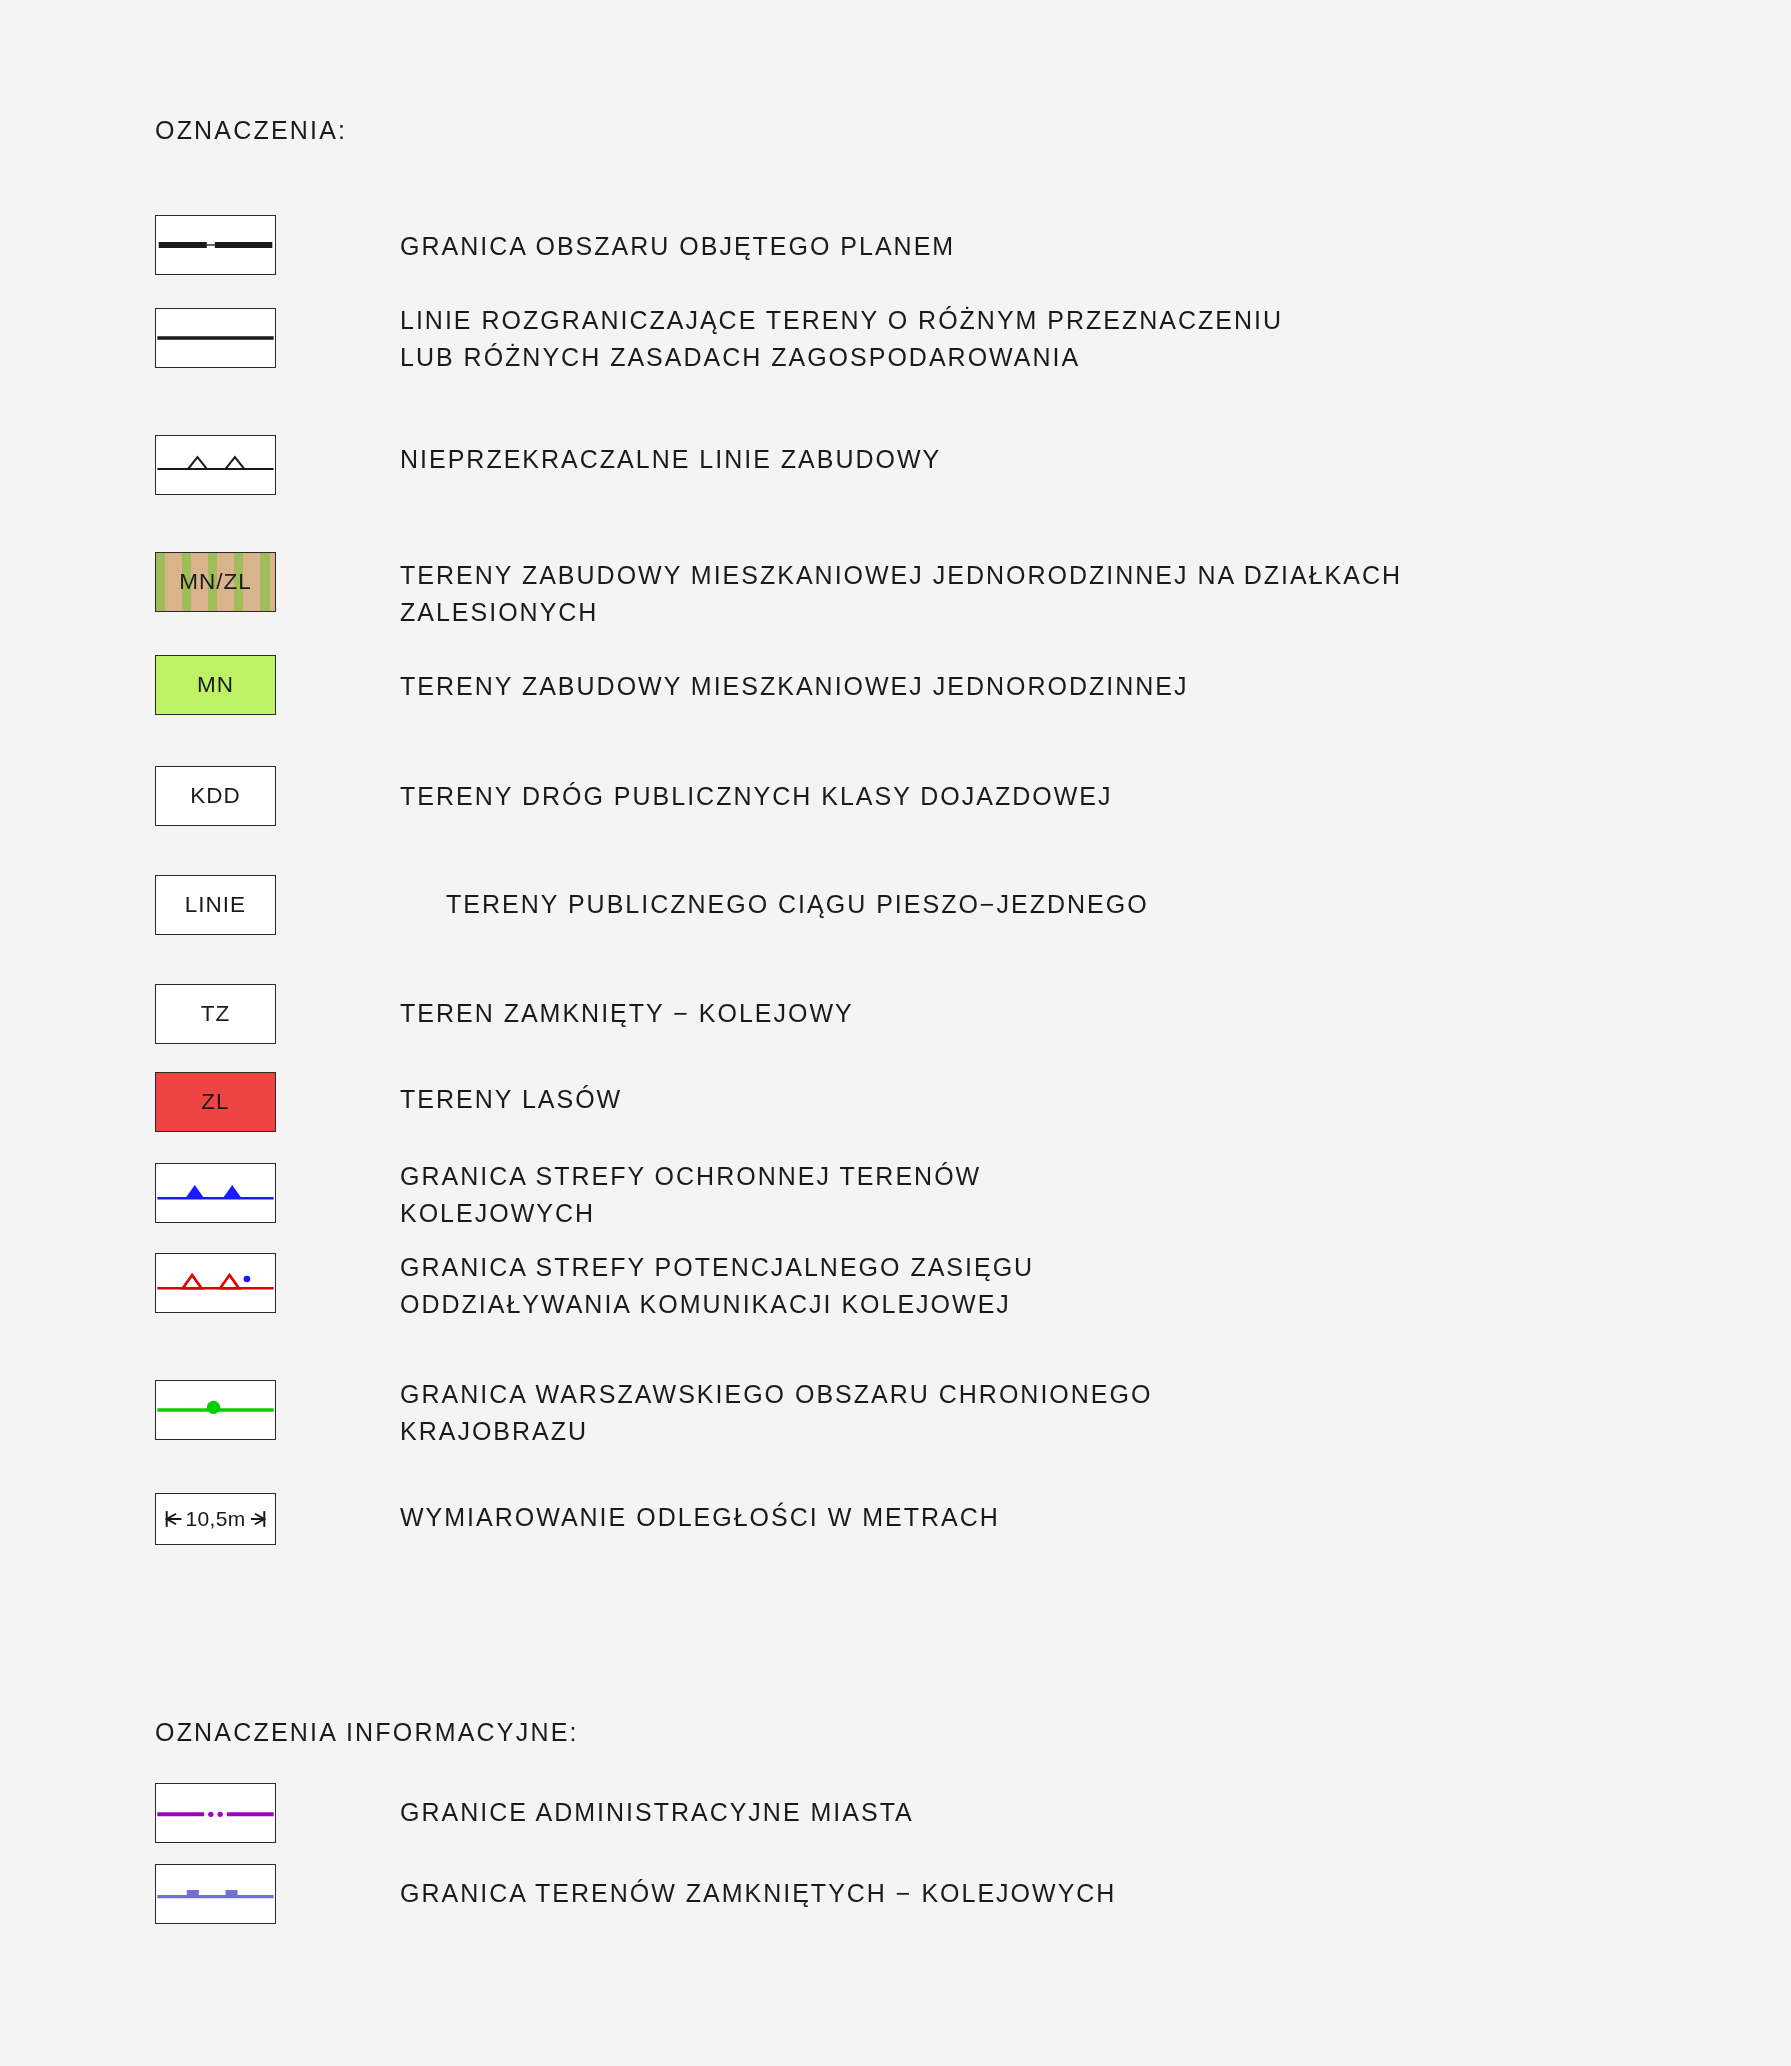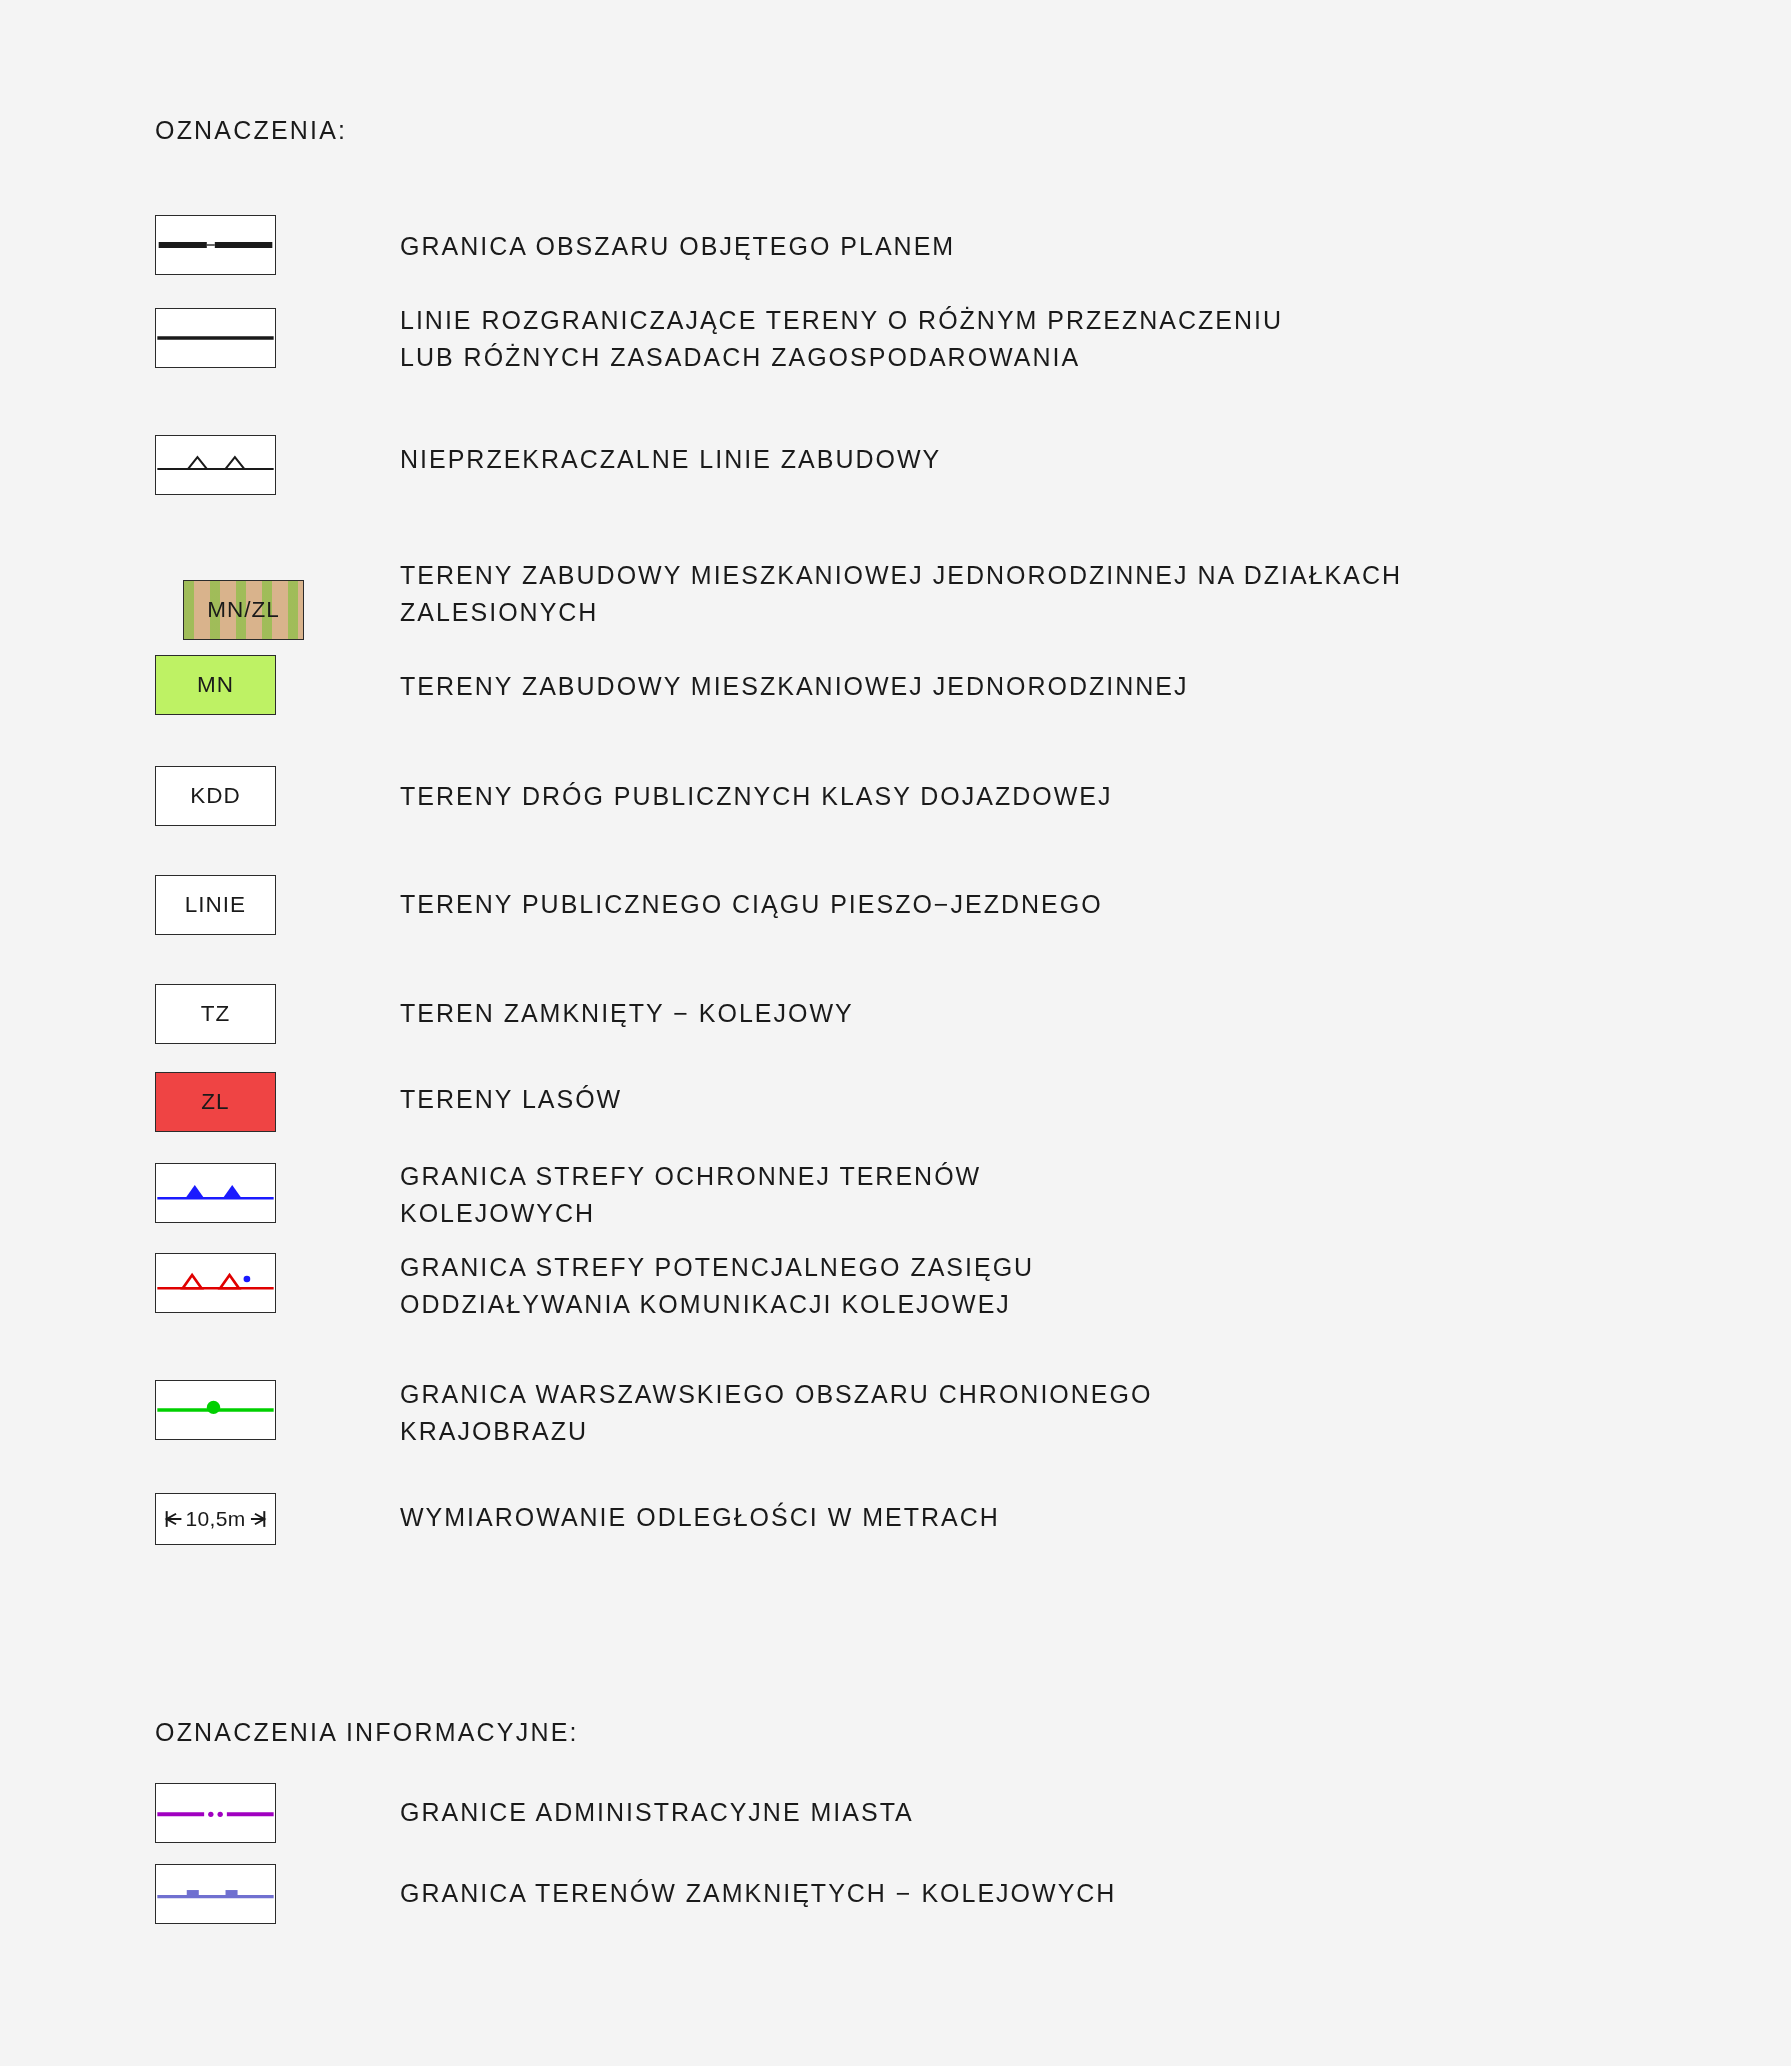--- a/index.html
+++ b/index.html
@@ -119,41 +119,41 @@
 
   <div class="symbol-box plain" style="top: 435px;">
     <svg class="svg-symbol" viewBox="0 0 178 88" preserveAspectRatio="none">
       <line x1="2" y1="50" x2="176" y2="50" stroke="#1a1a1a" stroke-width="3"></line>
       <polyline points="48,50 62,32 76,50" fill="none" stroke="#1a1a1a" stroke-width="3"></polyline>
       <polyline points="104,50 118,32 132,50" fill="none" stroke="#1a1a1a" stroke-width="3"></polyline>
     </svg>
   </div>
   <div class="desc" style="top: 441px;">NIEPRZEKRACZALNE  LINIE  ZABUDOWY</div>
 
-  <div class="symbol-box fill-mnzl" style="top: 580px; margin-left: 28px;">
+  <div class="symbol-box fill-mnzl" style="top: 552px;">
     <div class="hatch-green"></div>
     <div class="box-label">MN/ZL</div>
   </div>
   <div class="desc" style="top: 557px;">TERENY  ZABUDOWY  MIESZKANIOWEJ  JEDNORODZINNEJ  NA  DZIAŁKACH
 ZALESIONYCH</div>
 
   <div class="symbol-box fill-mn" style="top: 655px;">
     <div class="box-label">MN</div>
   </div>
   <div class="desc" style="top: 668px;">TERENY  ZABUDOWY  MIESZKANIOWEJ  JEDNORODZINNEJ</div>
 
   <div class="symbol-box plain" style="top: 766px; text-align: center;">
     <div class="box-label">KDD</div>
   </div>
   <div class="desc" style="top: 778px;">TERENY  DRÓG  PUBLICZNYCH  KLASY  DOJAZDOWEJ</div>
 
   <div class="symbol-box plain" style="top: 875px;">
     <div class="box-label">LINIE</div>
   </div>
-  <div class="desc" style="top: 886px;">TERENY  PUBLICZNEGO  CIĄGU  PIESZO−JEZDNEGO</div>
+  <div class="desc" style="top: 886px; margin-left: 46px;">TERENY  PUBLICZNEGO  CIĄGU  PIESZO−JEZDNEGO</div>
 
   <div class="symbol-box plain" style="top: 984px;">
     <div class="box-label">TZ</div>
   </div>
   <div class="desc" style="top: 995px;">TEREN  ZAMKNIĘTY  −  KOLEJOWY</div>
 
   <div class="symbol-box fill-zl" style="top: 1072px;">
     <div class="box-label">ZL</div>
   </div>
   <div class="desc" style="top: 1081px;">TERENY  LASÓW</div>

